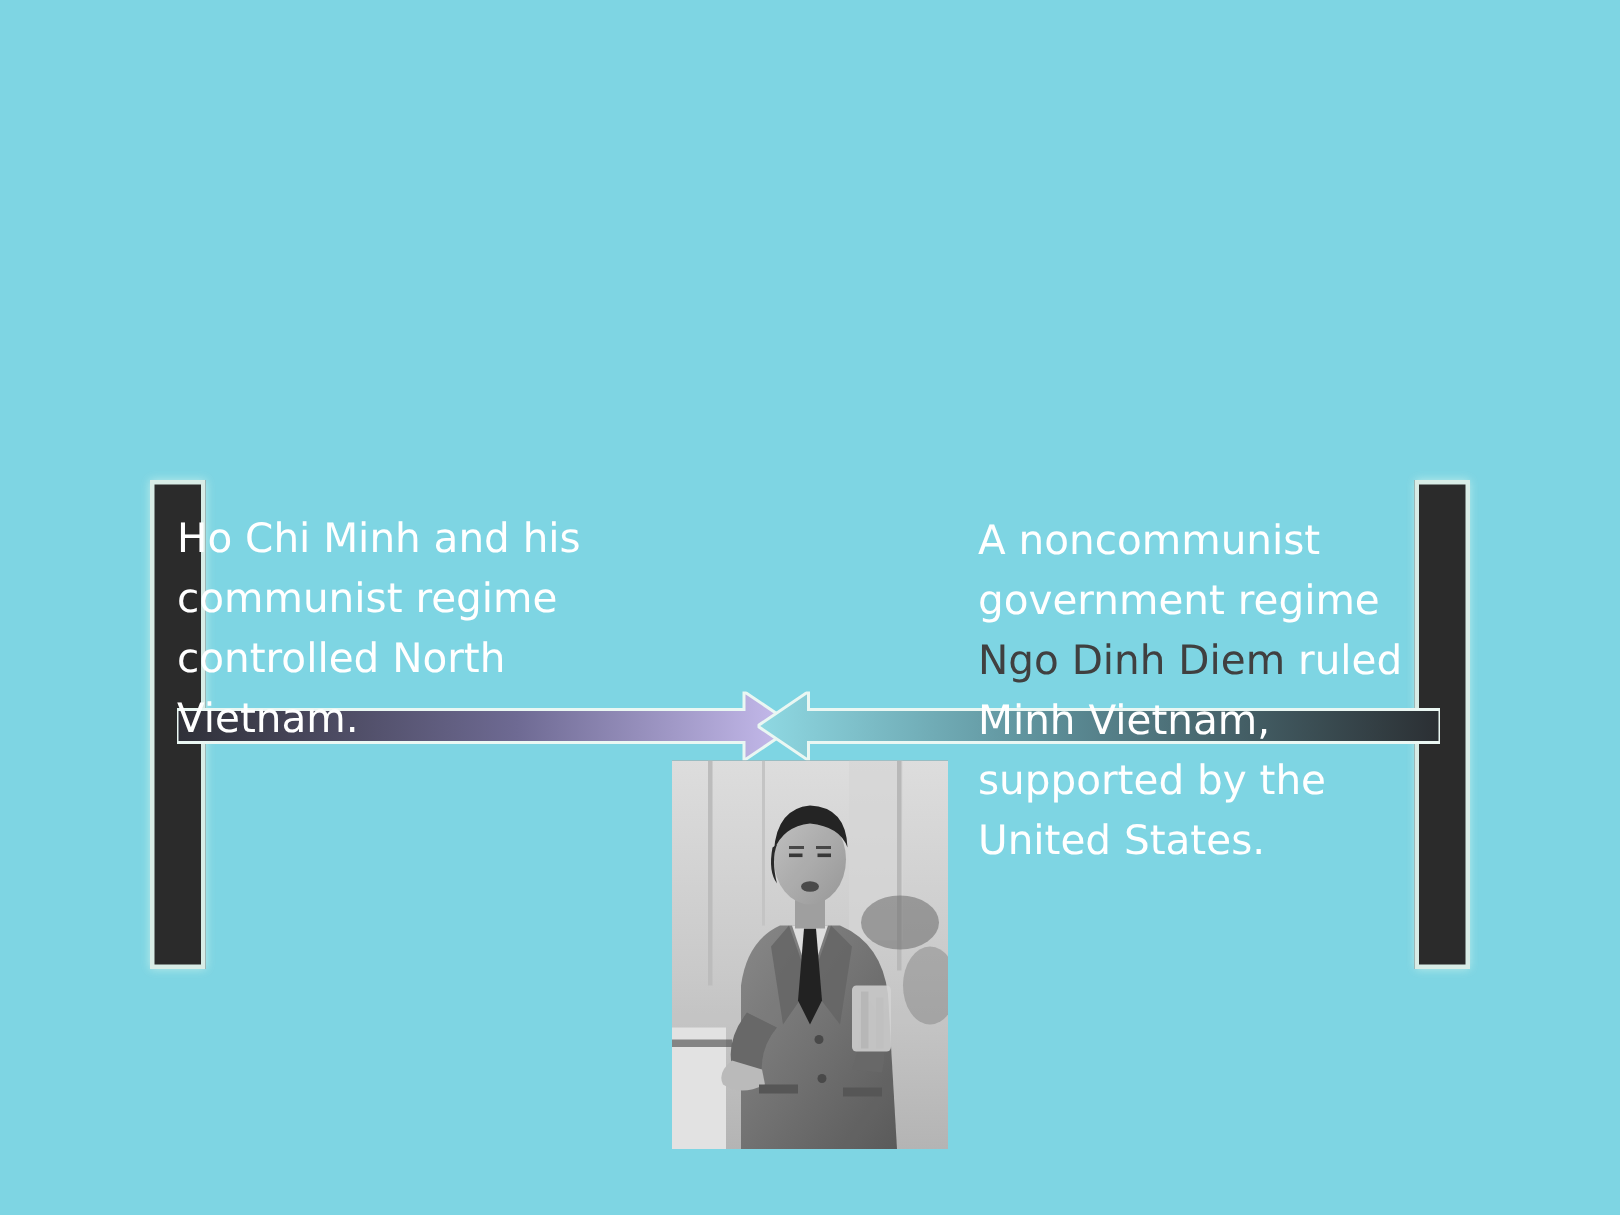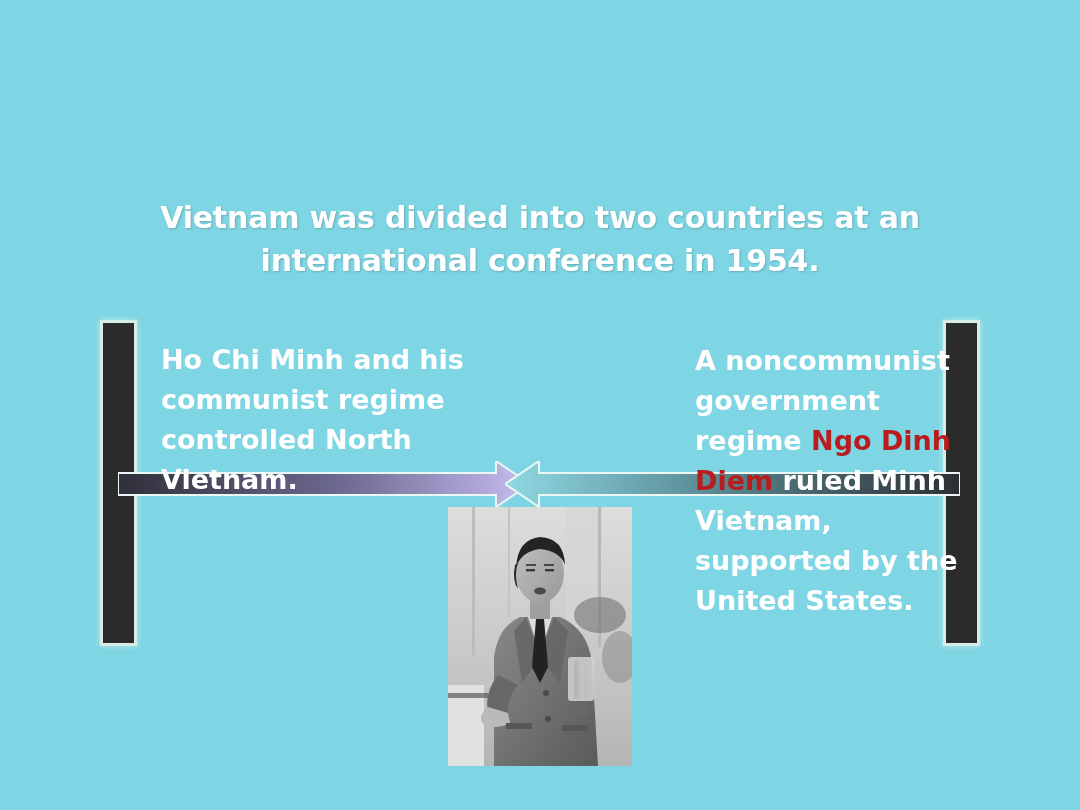--- a/index.html
+++ b/index.html
@@ -69,56 +69,54 @@
     left: 505px;
     width: 455px;
   }
   .arrow svg { display: block; width: 100%; height: 100%; }
 
   
   .body-col {
     position: absolute;
     color: #ffffff;
     font-family: "DejaVu Sans", sans-serif;
-    font-weight: bold;
+    font-weight: normal;
     font-size: 27px;
     line-height: 40px;
     white-space: pre-line;
-    margin-left: 43px;
   }
   #body-left {
     left: 118px;
     top: 340px;
     width: 330px;
   }
   #body-right {
     left: 652px;
     top: 341px;
     width: 300px;
   }
-  .name-dark { color: #b91c1c; }
+  .name-dark { color: #404040; }
 
   
   #photo {
     position: absolute;
     left: 448px;
     top: 507px;
     width: 184px;
     height: 259px;
     overflow: hidden;
     background: #9c9c9c;
   }
   #photo svg { display: block; width: 100%; height: 100%; }
 </style>
 </head>
 <body>
 
 <div id="slide">
 
-  <div id="title">Vietnam was divided into two countries at an international conference in 1954.</div>
 
   <div id="endbar-left" class="endbar"></div>
 
   <div id="endbar-right" class="endbar"></div>
 
   <div id="arrow-left" class="arrow">
     <svg viewBox="0 0 412 46" preserveAspectRatio="none">
       <defs>
         <linearGradient id="gradL" x1="0" y1="0" x2="1" y2="0">
           <stop offset="0%" stop-color="#2f3038"></stop>

